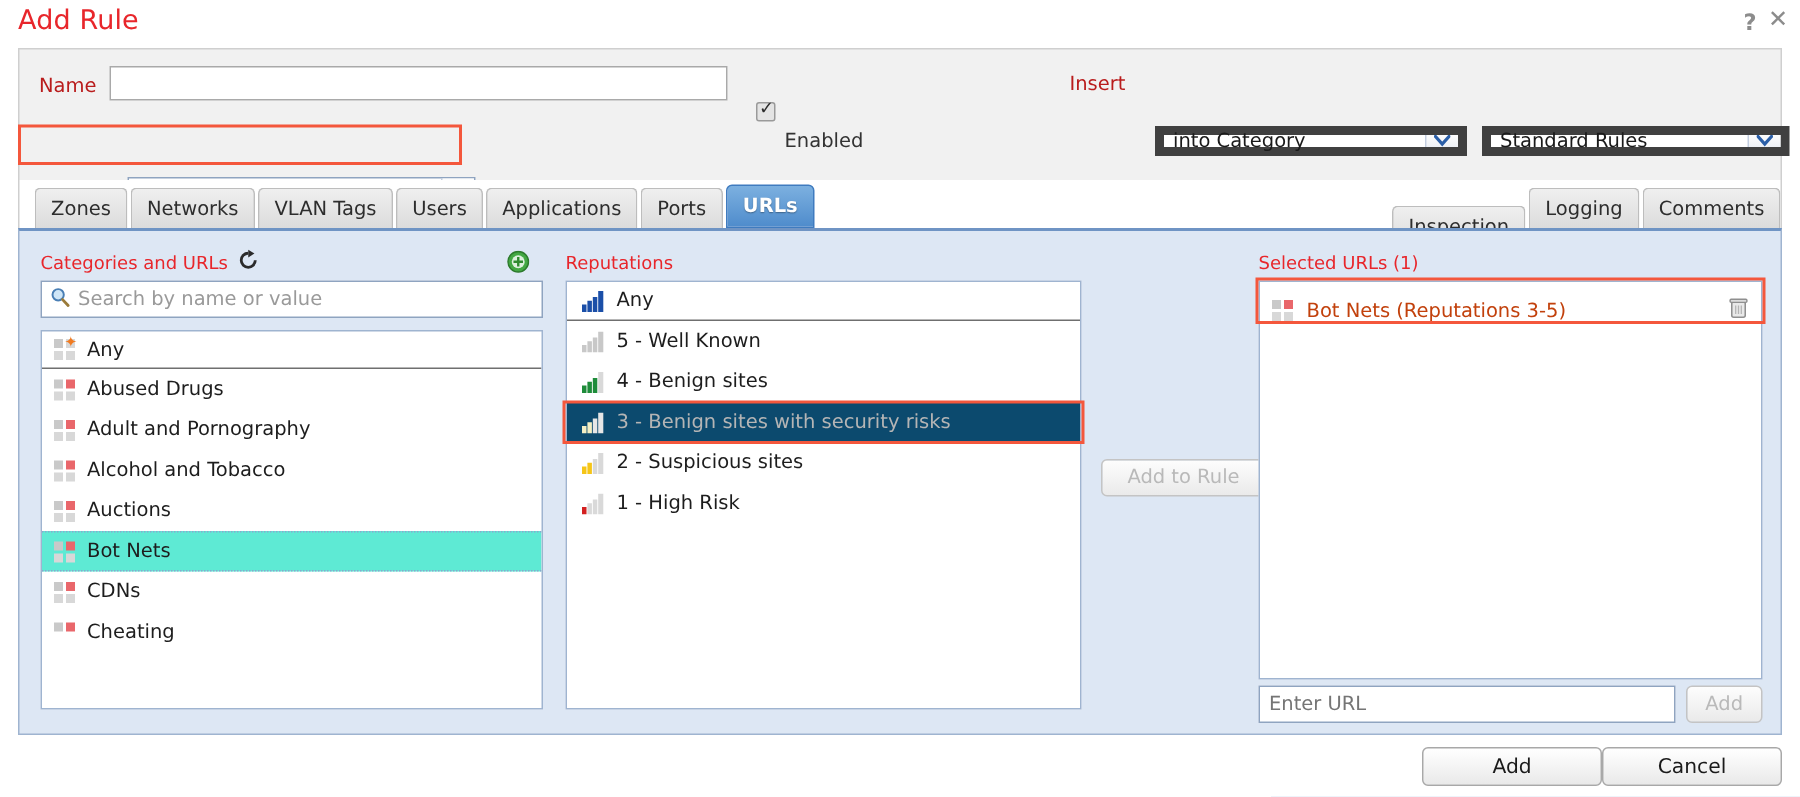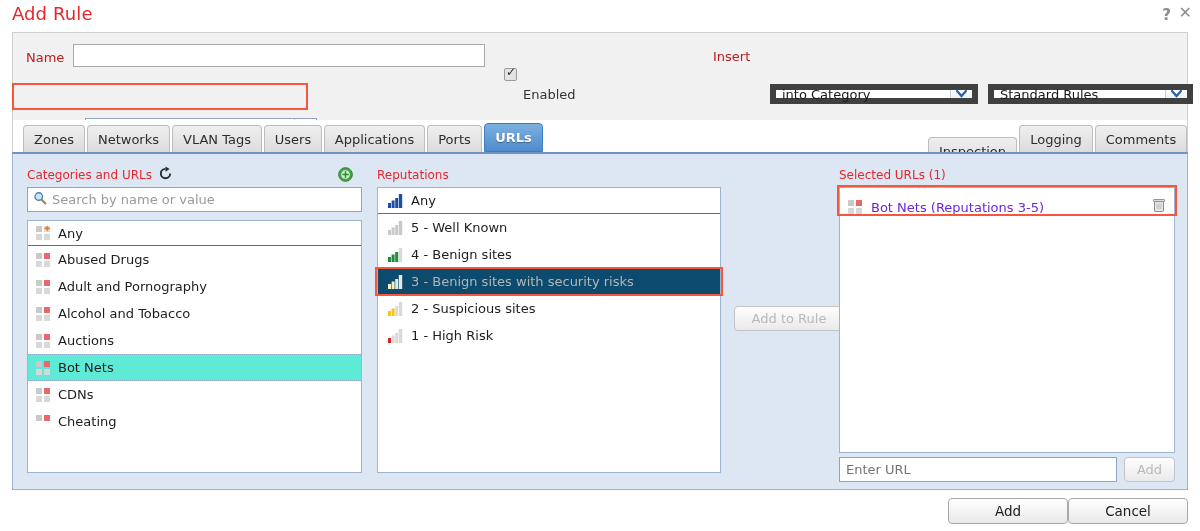--- a/index.html
+++ b/index.html
@@ -175,21 +175,21 @@
   }
 
   
   #sel-title { left:826px; top:14px; }
   #sel-list {
     position:absolute; left:826px; top:33px; width:336px; height:266px;
     background:#ffffff; border:1px solid #9fb4d0; overflow:hidden;
   }
   #sel-row {
     height:38px; display:flex; align-items:center;
-    padding-left:8px; font-size:13px; color:#6d28d9;
+    padding-left:8px; font-size:13px; color:#c2410c;
   }
   #sel-row-label { margin-left:8px; flex:1; }
   #trash-icon { margin-right:8px; cursor:pointer; }
   #sel-highlight {
     position:absolute; left:824px; top:31px; width:340px; height:31px;
     border:2px solid #f4573c; pointer-events:none;
   }
   #url-input {
     position:absolute; left:826px; top:303px; width:278px; height:25px;
     background:#ffffff; border:1px solid #8fa4c0;

